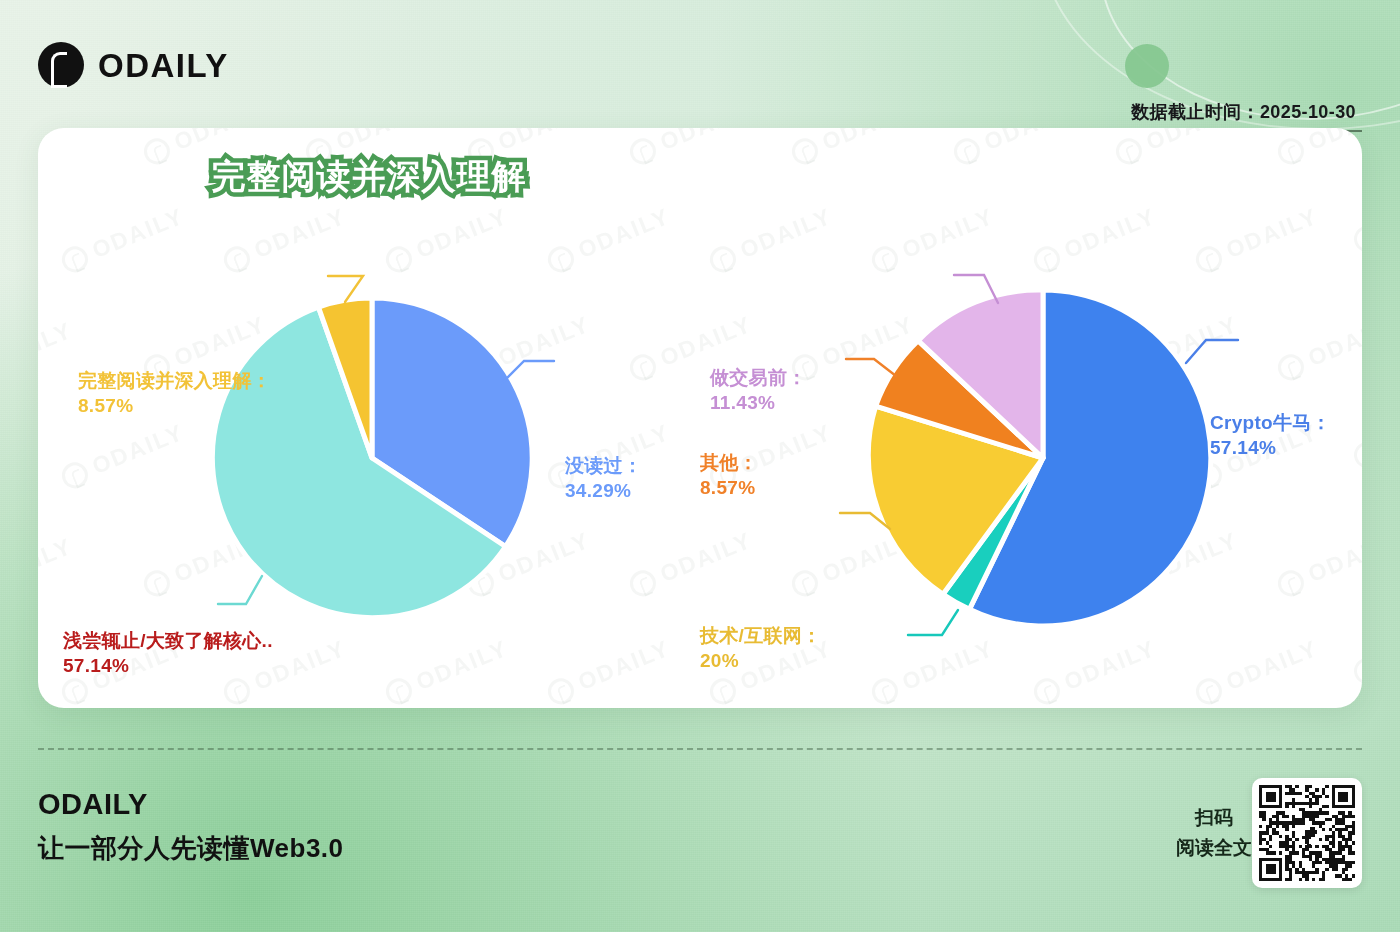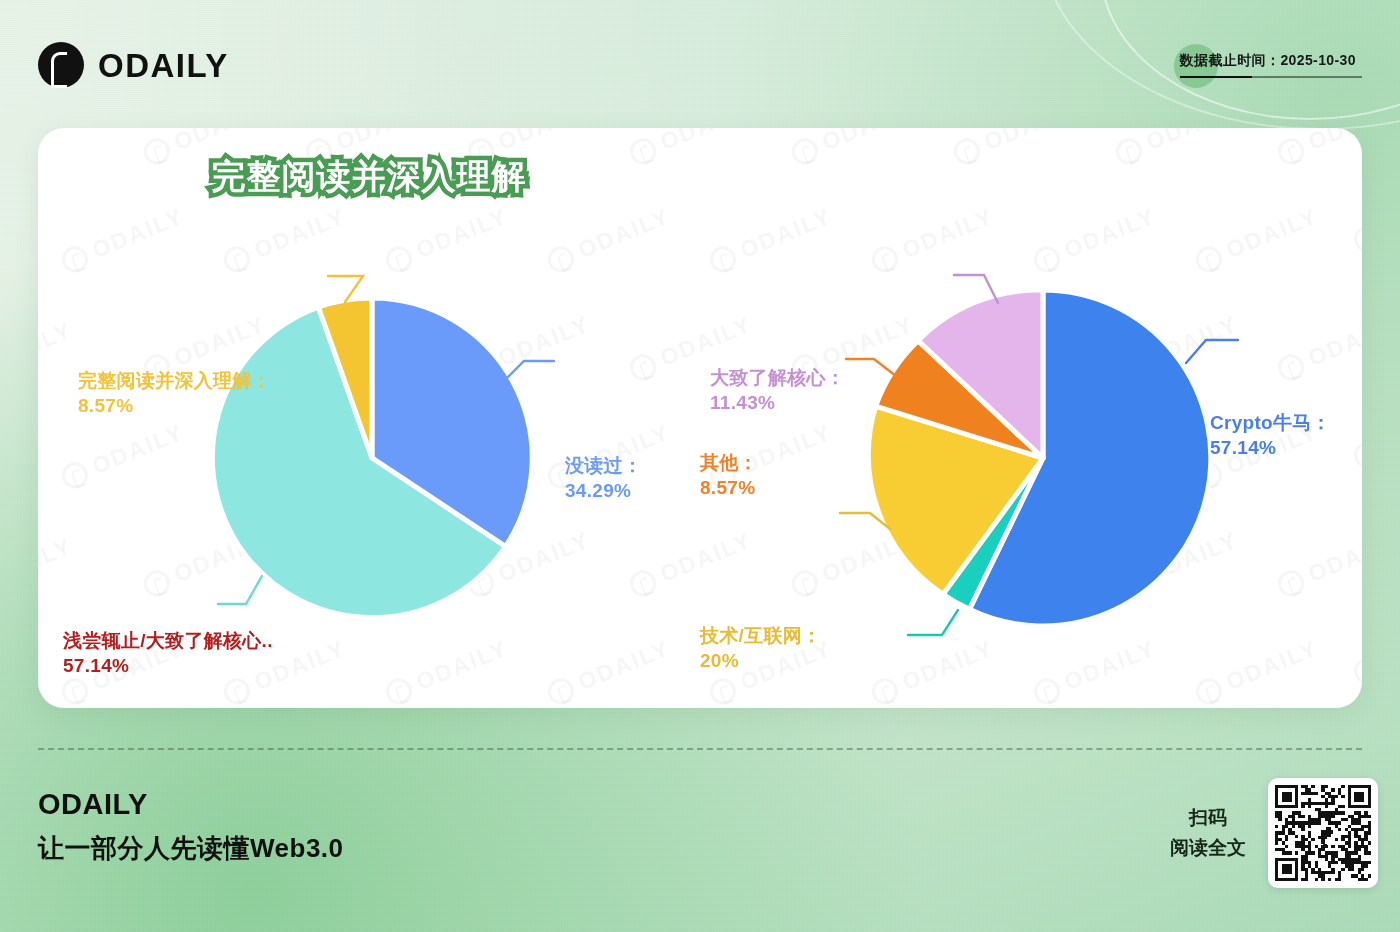--- a/index.html
+++ b/index.html
@@ -75,22 +75,22 @@
     padding: 4px 6px 8px 14px;
     display: flex; align-items: center;
   }
   #date-badge .blob {
     position: absolute; left: 8px; top: -4px;
     width: 44px; height: 44px; border-radius: 50%;
     background: #84c78f; opacity: 0.92;
   }
   #date-badge .txt {
     position: relative; z-index: 2;
-    font-size: 14px; font-weight: 700; color: #18181b;
-    letter-spacing: 0.4px; white-space: nowrap;
+    font-size: 18px; font-weight: 700; color: #18181b;
+    letter-spacing: 0.4px; white-space: nowrap; margin-top: 48px;
   }
   #date-badge .rule {
     position: absolute; left: 14px; right: 0; bottom: 0; height: 2px;
     background: linear-gradient(90deg, #111 0 72px, #5d7d63 72px 100%);
   }
 
   
   #card {
     position: absolute;
     left: 38px; top: 128px;
@@ -166,22 +166,22 @@
   }
   #footer-text .brand {
     font-size: 29px; font-weight: 800; color: #111; letter-spacing: 0.5px;
   }
   #footer-text .tagline {
     margin-top: 10px;
     font-size: 26px; font-weight: 700; color: #111; letter-spacing: 0.5px;
   }
 
   #scan {
-    position: absolute; right: 22px; top: 778px;
-    display: flex; align-items: center; gap: 22px;
+    position: absolute; right: 38px; top: 778px;
+    display: flex; align-items: center; 
   }
   #scan .scan-text {
     text-align: center;
     font-size: 19px; font-weight: 700; color: #16281a; line-height: 1.6;
   }
   #qr {
     width: 110px; height: 110px;
     background: #fff; border-radius: 10px;
     padding: 7px;
     box-shadow: 0 2px 8px rgba(0,0,0,0.10);
@@ -475,21 +475,21 @@
 
           <path d="M 318 80 L 338 57 L 370 57" fill="none" stroke="#4a7fe8" stroke-width="2.4" stroke-linecap="round"></path>
           <path d="M 90 327 L 74 352 L 40 352" fill="none" stroke="#17c8ba" stroke-width="2.4" stroke-linecap="round"></path>
           <path d="M 22 246 L 2 230 L -28 230" fill="none" stroke="#e8bb33" stroke-width="2.4" stroke-linecap="round"></path>
           <path d="M 28 93 L 6 76 L -22 76" fill="none" stroke="#f08129" stroke-width="2.4" stroke-linecap="round"></path>
           <path d="M 130 20 L 116 -8 L 86 -8" fill="none" stroke="#c58fd4" stroke-width="2.4" stroke-linecap="round"></path>
         </svg>
       </div>
 
       <div class="lbl right-align" style="left:10px; top:237px; width:285px; color:#c58fd4;">
-        <span>大致了解核心：</span>
+        <span>做交易前：</span>
         <span class="pct">11.43%</span>
       </div>
 
       <div class="lbl right-align" style="left:0px; top:322px; width:190px; color:#f08129;">
         <span>其他：</span>
         <span class="pct">8.57%</span>
       </div>
 
       <div class="lbl left-align" style="left:510px; top:282px; width:210px; color:#4a7fe8;">
         <span>Crypto牛马：</span>

